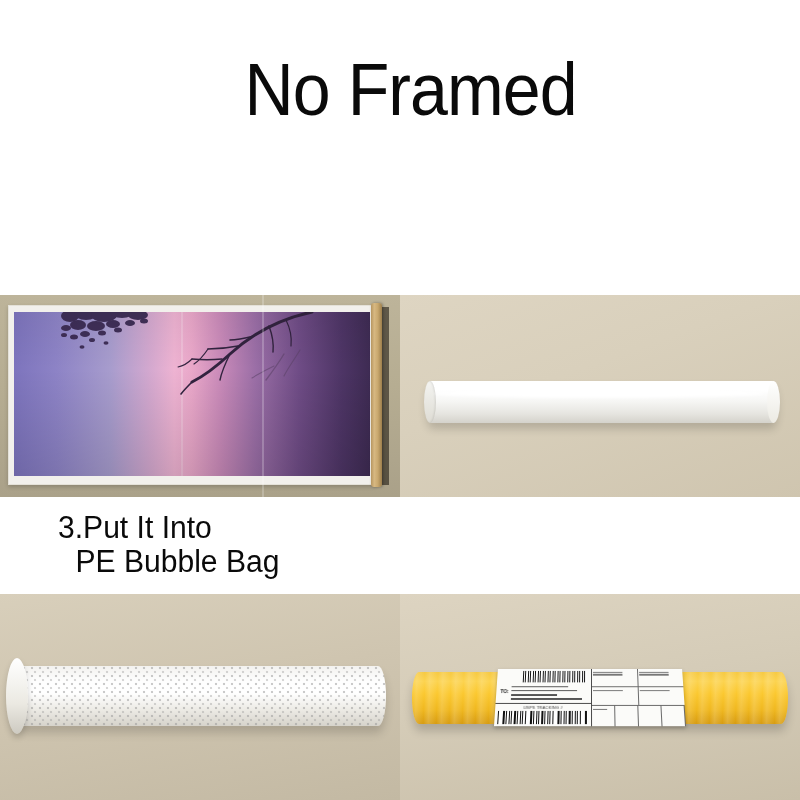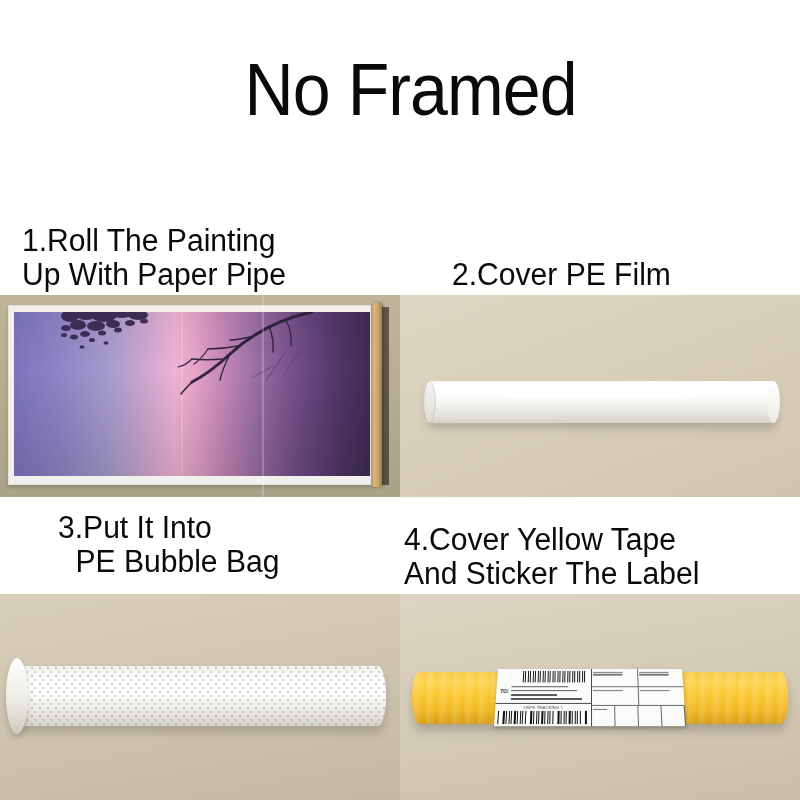--- a/index.html
+++ b/index.html
@@ -402,32 +402,20 @@
 </style>
 </head>
 <body>
 
 <div class="page">
 
   <div class="title-bar">
     <div class="title-text">No Framed</div>
   </div>
 
-  <div class="caption-row" id="caption-row-top">
-
-    <div class="caption-cell" id="caption-step-1">
-      <div class="caption-line">1.Roll The Painting</div>
-      <div class="caption-line">Up With Paper Pipe</div>
-    </div>
-
-    <div class="caption-cell" id="caption-step-2">
-      <div class="caption-line">2.Cover PE Film</div>
-    </div>
-
-  </div>
 
   <div class="photo-grid-top">
 
     <div class="photo" id="photo-painting">
       <div class="painting-frame">
         <div class="painting-canvas">
 
           <svg class="foliage" viewBox="0 0 140 56" preserveAspectRatio="none">
             <g fill="#3a2a52">
               <ellipse cx="18" cy="10" rx="9" ry="6"></ellipse>
@@ -485,24 +473,20 @@
 
   </div>
 
   <div class="caption-row" id="caption-row-bottom">
 
     <div class="caption-cell" id="caption-step-3">
       <div class="caption-line">3.Put It Into</div>
       <div class="caption-line indent">PE Bubble Bag</div>
     </div>
 
-    <div class="caption-cell" id="caption-step-4">
-      <div class="caption-line">4.Cover Yellow Tape</div>
-      <div class="caption-line">And Sticker The Label</div>
-    </div>
 
   </div>
 
   <div class="photo-grid-bottom">
 
     <div class="photo" id="photo-bubble-bag">
       <div class="bubble-roll">
         <div class="bubble-tex"></div>
       </div>
       <div class="bubble-end"></div>

